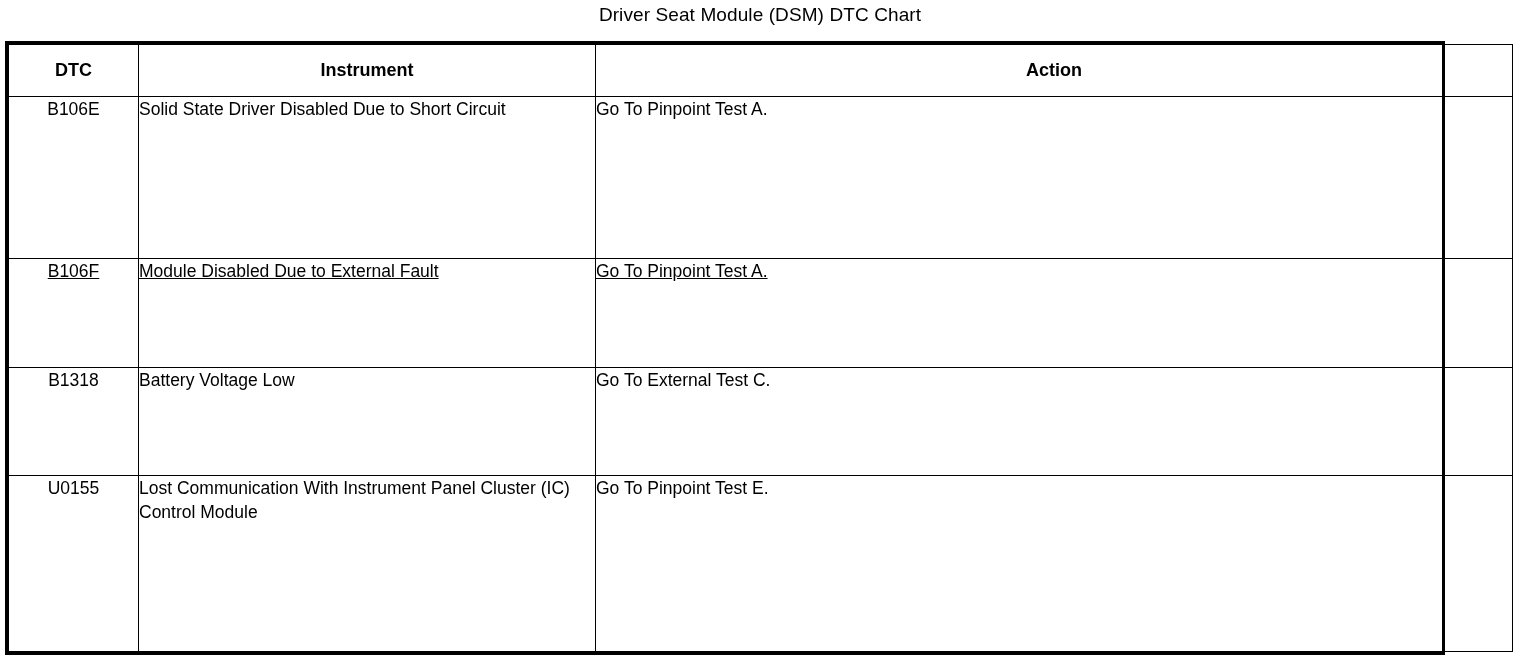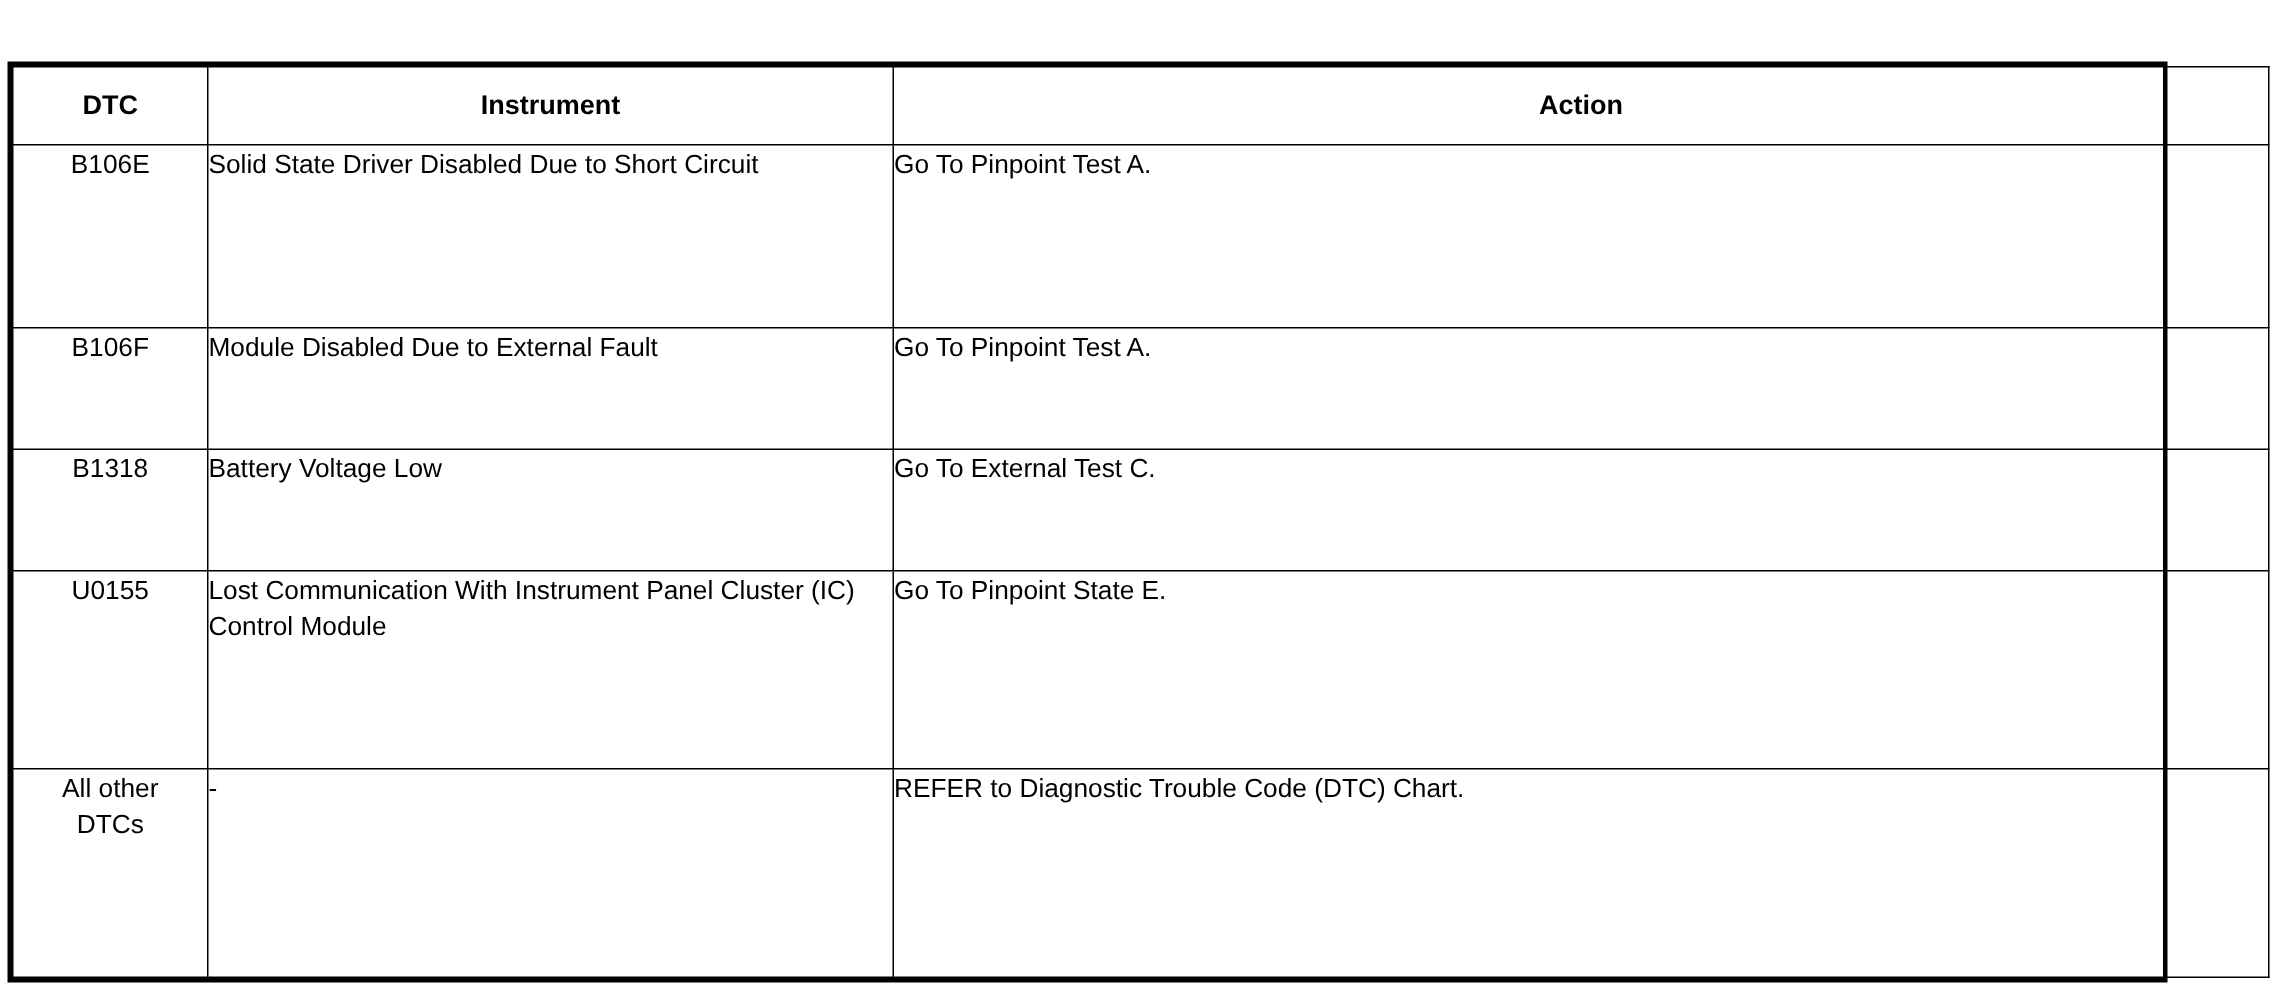--- a/index.html
+++ b/index.html
@@ -79,33 +79,34 @@
   .cell-act {
     text-align: left;
     padding: 9px 8px 6px 9px;
     line-height: 24px;
     white-space: pre-line;
     margin-top: 42px;
   }
   
   tr.r-h   td, tr.r-h   th { }
   tr.r0 td { height: 72px; }
-  tr.r1 td { height: 48px; }
+  tr.r1 td { height: 48px; text-decoration: underline; }
   tr.r2 td { height: 48px; }
   tr.r3 td { height: 48px; }
   tr.r4 td { height: 106px; border-top-width: 2px; border-bottom-width: 2px; }
   tr.r5 td { height: 78px; }
   tr.r6 td { height: 78px; }
   tr.r7 td { height: 82px; }
 </style>
 </head>
 <body>
 
 <div class="page">
 
+  <div class="chart-title">Driver Seat Module (DSM) DTC Chart</div>
 
   <div class="table-wrap">
     <table class="dtc-table">
       <colgroup>
         <col class="c-dtc">
         <col class="c-desc">
         <col class="c-act">
       </colgroup>
       <thead>
         <tr class="r-h">
@@ -126,25 +127,19 @@
           <td class="cell-act">Go To Pinpoint Test A.</td>
         </tr>
         <tr class="r3">
           <td class="cell-dtc">B1318</td>
           <td class="cell-desc">Battery Voltage Low</td>
           <td class="cell-act">Go To External Test C.</td>
         </tr>
         <tr class="r6">
           <td class="cell-dtc">U0155</td>
           <td class="cell-desc">Lost Communication With Instrument Panel Cluster (IC) Control Module</td>
-          <td class="cell-act">Go To Pinpoint State E.</td>
-        </tr>
-        <tr class="r7">
-          <td class="cell-dtc">All other
-DTCs</td>
-          <td class="cell-desc">-</td>
-          <td class="cell-act">REFER to Diagnostic Trouble Code (DTC) Chart.</td>
+          <td class="cell-act">Go To Pinpoint Test E.</td>
         </tr>
       </tbody>
     </table>
   </div>
 
 </div>
 
 </body></html>

